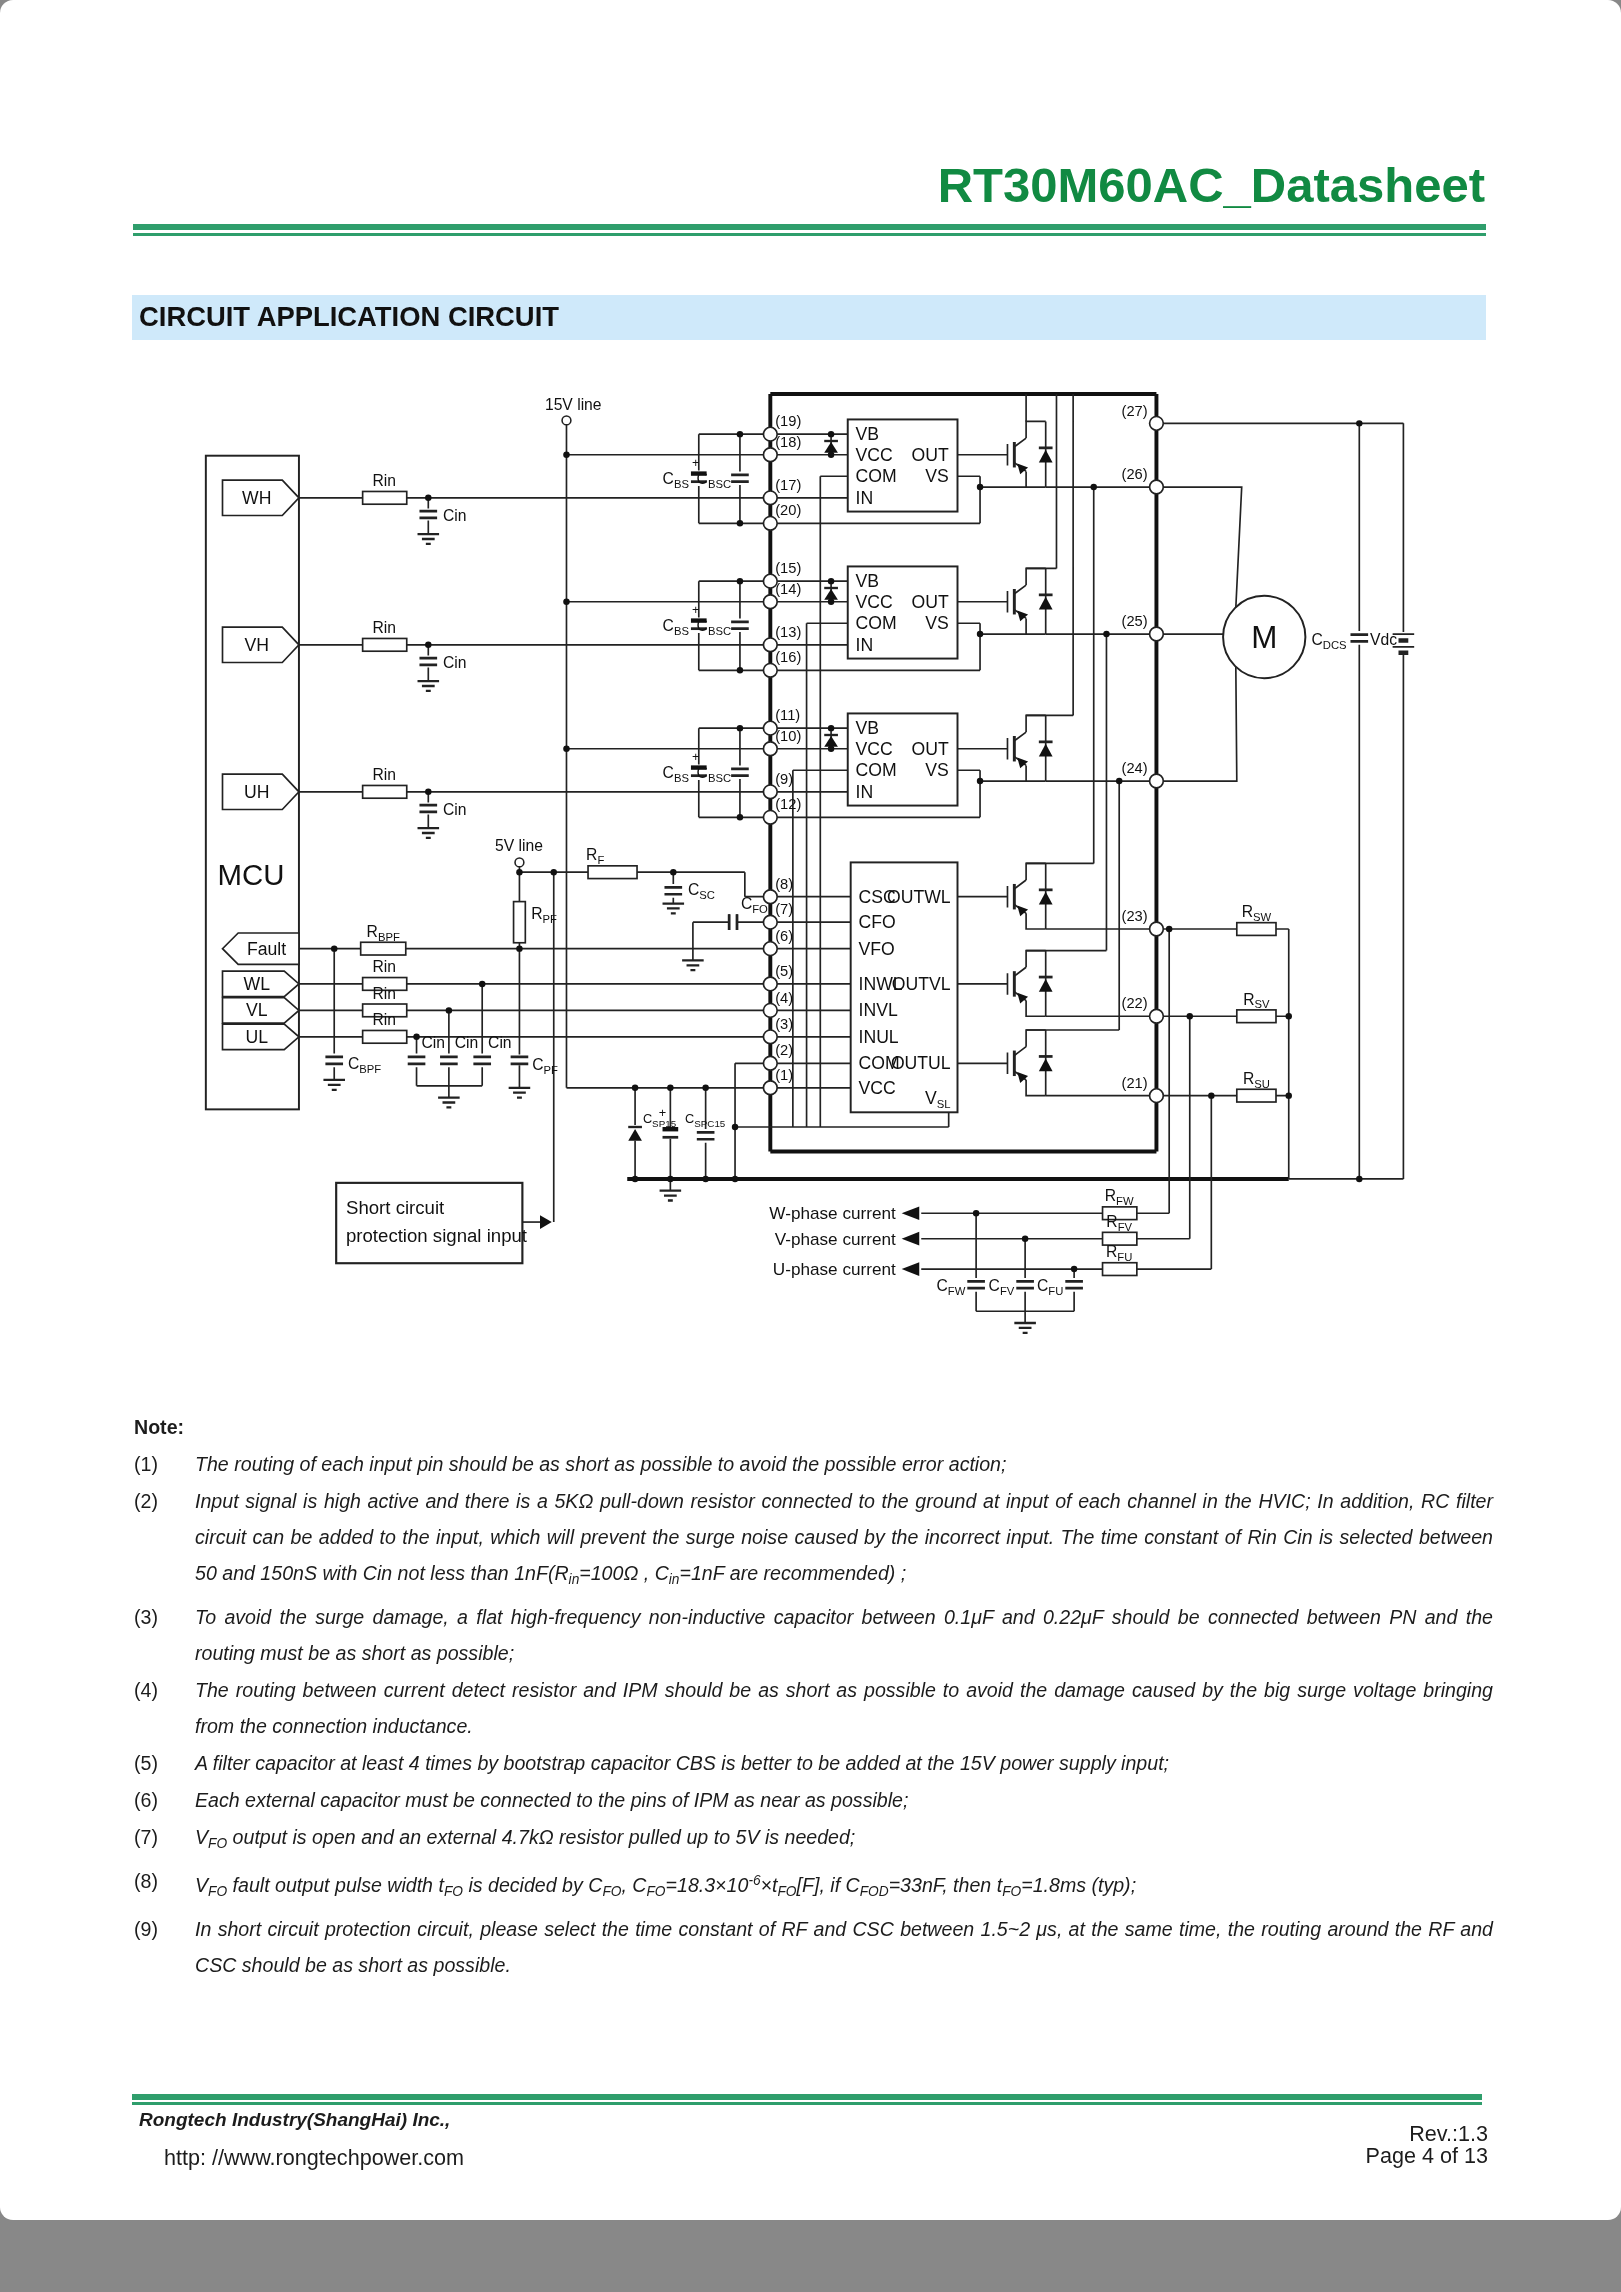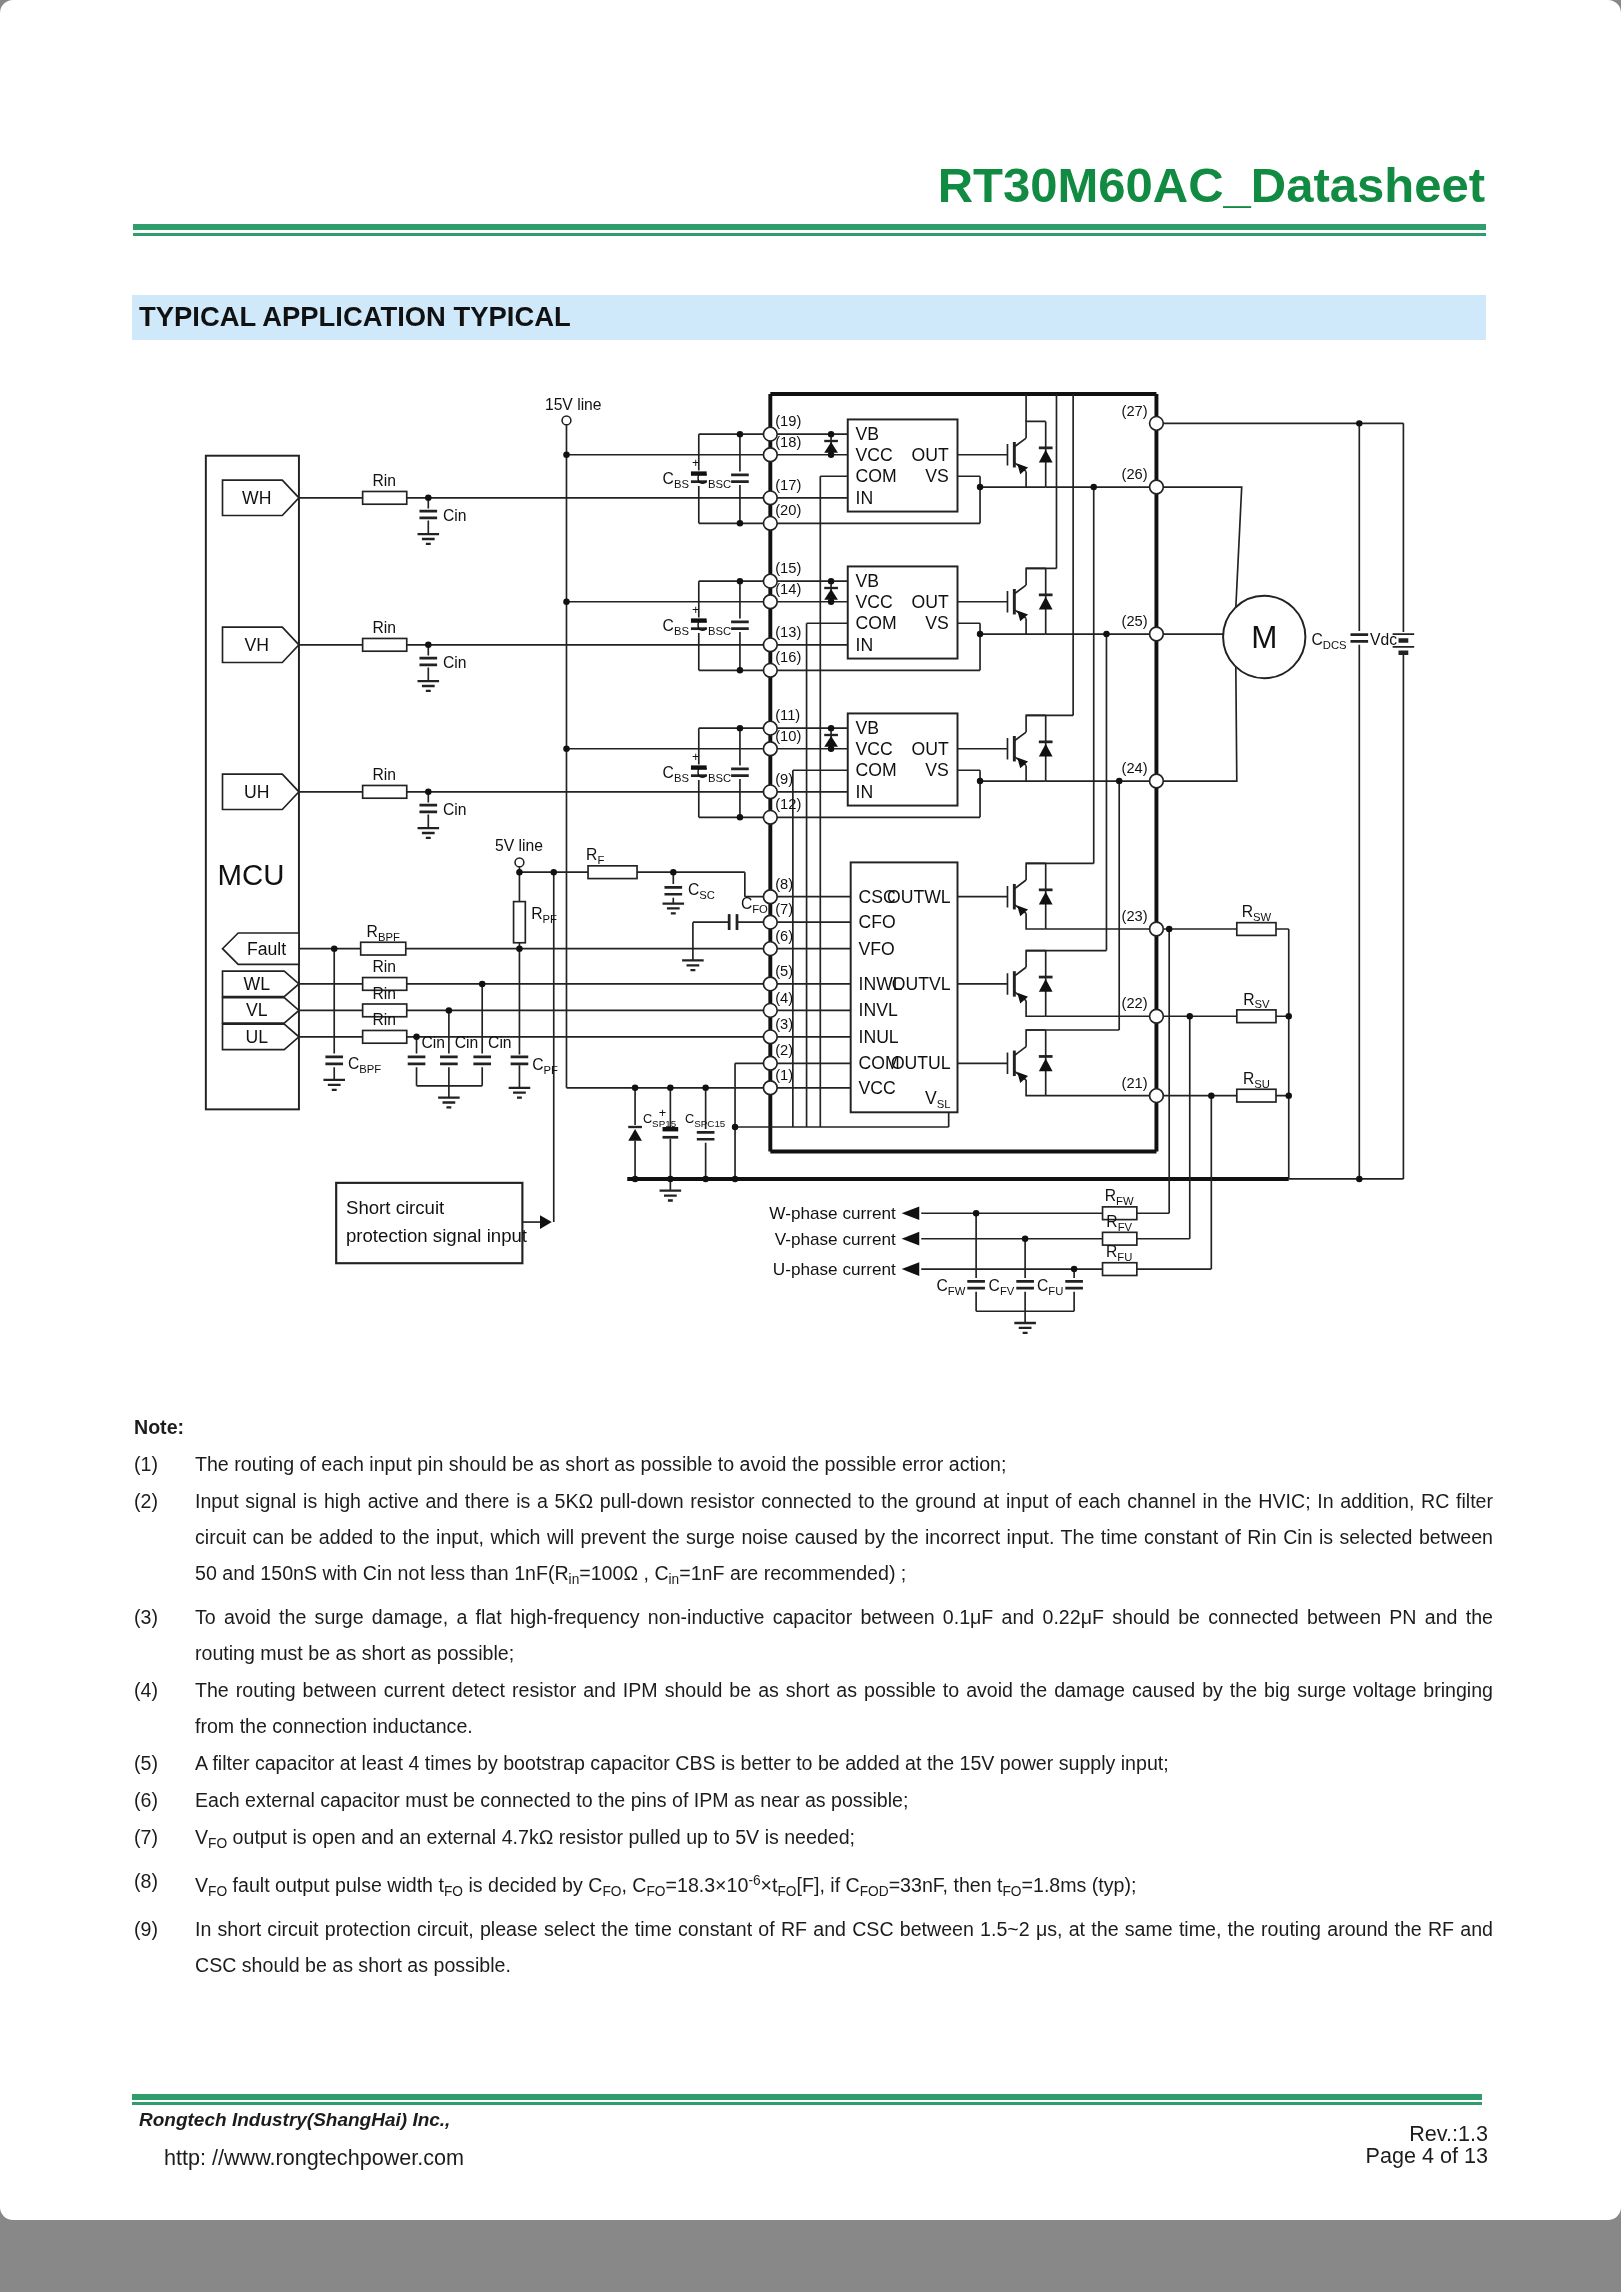--- a/index.html
+++ b/index.html
@@ -34,41 +34,41 @@
   .sb2{font-size:10px;}
   .tph{font-size:17.5px;}
   .tsc{font-size:19px;}
   .mid{text-anchor:middle;}
   .end{text-anchor:end;}
   
   #notes{left:134px;top:1378px;width:1359px;font-size:19.6px;line-height:36px;margin-top:31px;}
   #notelabel{font-weight:bold;}
   .nrow{display:flex;margin-top:1px;}
   .nnum{width:61px;flex:none;}
-  .ntext{flex:1;text-align:justify;}
+  .ntext{flex:1;text-align:justify;font-style:italic;}
   .sub{font-size:70%;vertical-align:-3.9px;}
   .sup{font-size:70%;vertical-align:6.9px;}
   
   .frule1{left:132px;width:1350px;height:5.9px;background:#2f9e6c;top:2094px;}
   .frule2{left:132px;width:1350px;height:2.5px;background:#2f9e6c;top:2102px;}
   #company{left:139px;top:2109px;font-size:19px;font-weight:bold;font-style:italic;}
   #url{left:164px;top:2145px;font-size:21.6px;}
   #rev{top:2109px;right:133px;font-size:21.6px;margin-top:12px;}
   #pagenum{top:2143px;right:133px;font-size:21.6px;}
 </style>
 </head>
 <body>
 
 <div id="page">
 
   <div class="abs" id="title">RT30M60AC_Datasheet</div>
   <div class="abs rule1"></div>
   <div class="abs rule2"></div>
   <div class="abs" id="secbar"></div>
-  <div class="abs" id="sectitle">TYPICAL APPLICATION TYPICAL</div>
+  <div class="abs" id="sectitle">CIRCUIT APPLICATION CIRCUIT</div>
 
   <svg id="schem" class="abs" width="1621" height="1372" viewBox="0 0 1654 1400">
     <defs>
       <g id="igbt">
         <path class="w" d="M977 0 H1028 M1028 -11 V11 M1047 -17 V-34 H1067 M1047 17 V33 H1067 M1067 -34 V33"></path>
         <path class="w" style="stroke-width:3" d="M1035 -13 V13"></path>
         <path class="w" d="M1035 -8 L1047 -17 M1035 8 L1047 17"></path>
         <path class="f" d="M1038 9 L1041 20 L1049 13 Z"></path>
         <path class="w3" d="M1060 -7 H1074"></path>
         <path class="f" d="M1060 8 H1074 L1067 -5 Z"></path>

